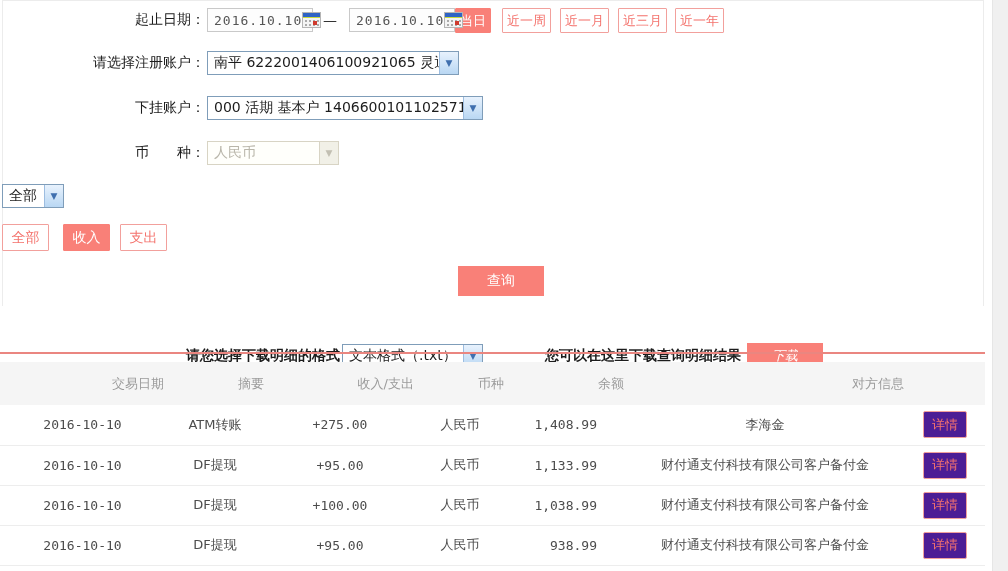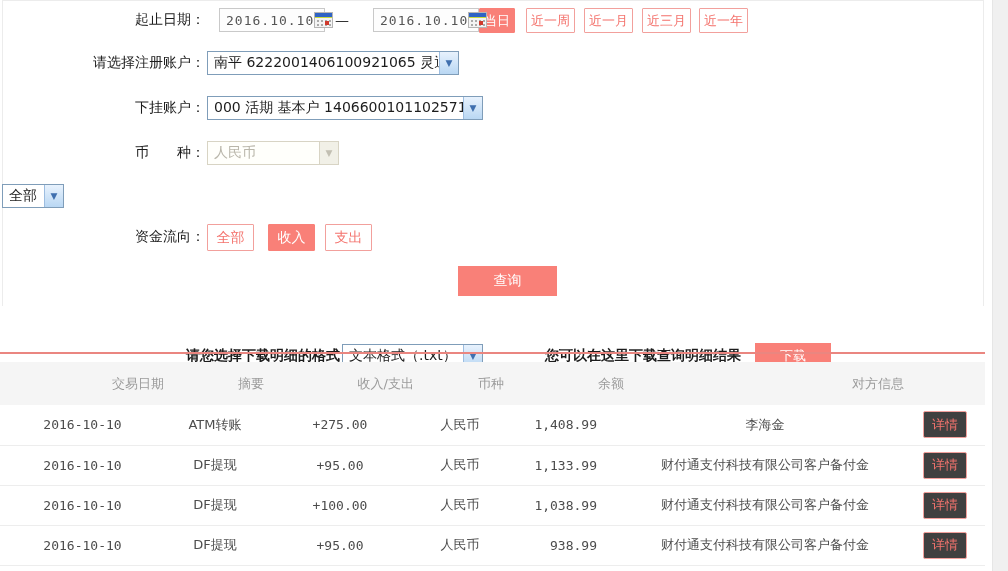--- a/index.html
+++ b/index.html
@@ -12,21 +12,21 @@
   .right-strip { position:absolute; top:0; right:0; width:23px; height:571px;
     background:#f0f0f0; border-left:1px solid #e6e6e6; box-sizing:border-box; }
   .panel-outline { position:absolute; left:2px; top:0; width:980px; height:305px;
     border:1px solid #ececec; border-bottom:none; pointer-events:none; }
 
   .form-row { position:absolute; left:0; display:flex; align-items:center; height:26px; }
   .label { display:inline-block; width:205px; text-align:right; font-size:14px; color:#1c1c1c;
     flex:0 0 205px; }
 
   
-  .date-input { width:106px; height:24px; margin-left:14px; border:1px solid #c9c9c9;
+  .date-input { width:106px; height:24px; margin-left:2px; border:1px solid #c9c9c9;
     background:#fdfdfd; display:flex; align-items:center; box-sizing:border-box;
     padding:0 3px 0 6px; }
   .date-text { flex:1; text-align:center; font:13px "DejaVu Sans Mono",monospace;
     color:#555; letter-spacing:1px; }
   .cal { position:relative; width:19px; height:16px; background:#f4f4f4;
     border:1px solid #b5b5b5; box-sizing:border-box; flex:0 0 19px; }
   .cal-top { position:absolute; top:0; left:0; right:0; height:4px; background:#2f63c4;
     border-bottom:1px solid #cbdc3a; }
   .cal-grid { position:absolute; top:6px; left:1px; right:1px; bottom:1px;
     background:radial-gradient(#aaa 28%, transparent 32%) 0 0 / 4px 4px repeat; }
@@ -46,46 +46,46 @@
     align-items:center; box-sizing:border-box; padding-left:6px; font-size:14px;
     color:#1c1c1c; margin-left:2px; cursor:default; }
   .sel-value { white-space:nowrap; overflow:hidden; }
   .sel-arrow { margin-left:auto; width:18px; align-self:stretch; flex:0 0 18px;
     background:linear-gradient(#e8f2fd,#b9d7f3); border-left:1px solid #9dbde0;
     display:flex; align-items:center; justify-content:center;
     color:#3f6fae; font-size:9px; }
   .sel.disabled { border-color:#d8d4c4; color:#b9b6aa; background:#fffffb; }
   .sel.disabled .sel-arrow { background:#f1f0e7; border-left-color:#d8d4c4; color:#c2bfb2; }
 
-  .query-btn { position:absolute; left:458px; top:266px; width:99px; height:30px;
+  .query-btn { position:absolute; left:458px; top:266px; width:86px; height:30px;
     background:var(--accent); color:#fff; border:none; font-size:14px;
     font-family:inherit; cursor:pointer; }
 
   .download-bar { position:absolute; left:186px; top:342px; display:flex;
     align-items:center; height:28px; }
   .dl-label, .dl-hint { font-size:14px; font-weight:bold; color:#1c1c1c; white-space:nowrap; }
   .dl-hint { margin-left:62px; }
-  .dl-btn { margin-left:14px; width:76px; height:26px; background:var(--accent);
-    color:#fff; border:none; font-size:13px; font-family:inherit; cursor:pointer; }
+  .dl-btn { margin-left:6px; width:76px; height:26px; background:var(--accent);
+    color:#fff; border:none; font-size:13px; font-family:inherit; cursor:pointer;font-style:italic; }
 
   .red-line { position:absolute; left:0; top:352px; width:985px; height:2px;
     background:var(--line); }
 
   
   .tx-table { position:absolute; left:0; top:362px; width:985px;
     border-collapse:collapse; table-layout:fixed; }
   .tx-table thead tr { height:43px; background:var(--header-bg); }
   .tx-table th { font-weight:normal; font-size:13px; color:var(--header-text);
     text-align:right; }
   .tx-table tbody tr { height:40px; border-bottom:1px solid #ededed; background:#fff; }
   .tx-table td { font-size:13px; color:#4c4c4c; text-align:center; }
   .mono { font-family:"DejaVu Sans Mono",monospace; }
   .amount { color:var(--red-text); }
   .balance { text-align:right !important; padding-right:28px; }
-  .detail-btn { display:inline-block; width:44px; height:27px; background:#404040;
+  .detail-btn { display:inline-block; width:44px; height:27px; background:#4c1d95;
     border:1px solid var(--accent-border); color:var(--accent-text); font-size:13px;
     font-family:inherit; border-radius:2px; cursor:pointer; }
 </style>
 </head>
 <body>
 
 <div class="page">
   <div class="right-strip"></div>
   <div class="panel-outline"></div>
 
@@ -140,21 +140,20 @@
   </div>
 
   <div class="form-row" style="top:183px">
     <div class="sel" style="width:62px">
       <span class="sel-value">全部</span>
       <span class="sel-arrow">▼</span>
     </div>
   </div>
 
   <div class="form-row" style="top:224px">
-    <span class="label">资金流向：</span>
     <button class="qbtn outline flowbtn" style="margin-left:2px">全部</button>
     <button class="qbtn filled flowbtn" style="margin-left:14px">收入</button>
     <button class="qbtn outline flowbtn" style="margin-left:10px">支出</button>
   </div>
 
   <button class="query-btn">查询</button>
 
   <div class="download-bar">
     <span class="dl-label">请您选择下载明细的格式</span>
     <div class="sel" style="width:141px; ">

